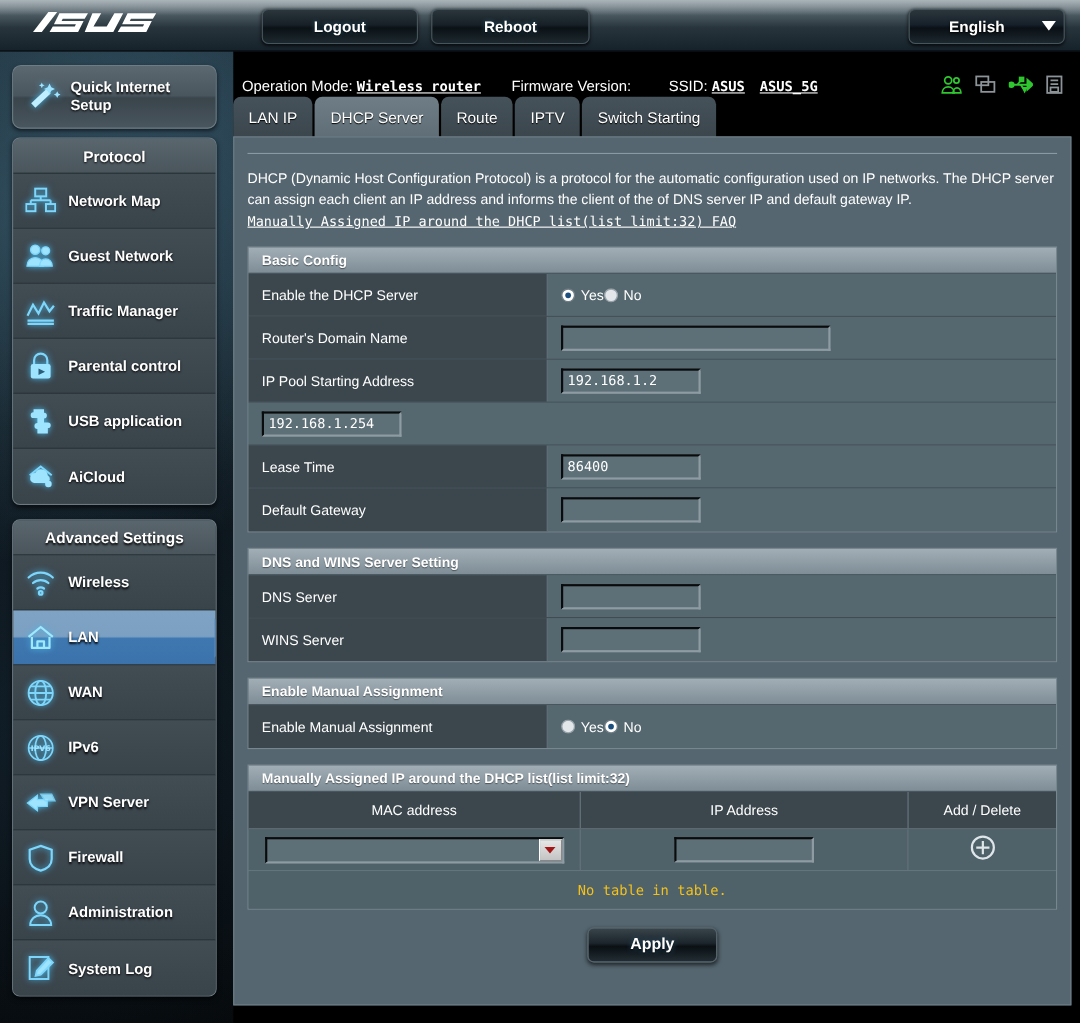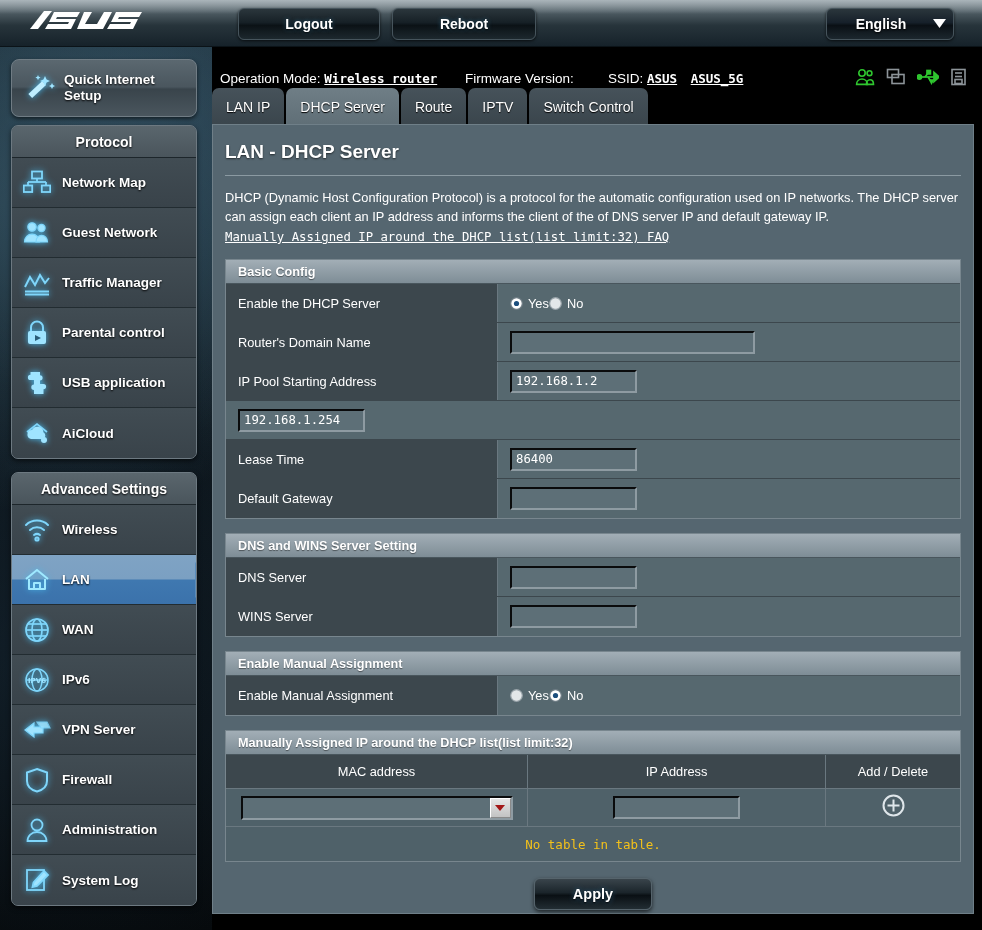--- a/index.html
+++ b/index.html
@@ -36,21 +36,21 @@
     border:1px solid #46545c; border-radius:6px;
     color:#ffffff; font-weight:bold; font-size:14px;
     display:flex; align-items:center; justify-content:center;
     text-shadow: 0 1px 2px #000, 0 0 4px #2d5f7a;
     box-shadow: 0 1px 3px rgba(0,0,0,.7);
     cursor:pointer;
   }
   #btn-logout { left:238px; width:142px; }
   #btn-reboot { left:392px; width:144px; }
   #lang-select {
-    position:absolute; left:826px; top:8px; width:128px; height:32px;
+    position:absolute; left:826px; top:8px; width:142px; height:32px;
     background: linear-gradient(180deg,#2b363c 0%, #16202a 45%, #0a1015 55%, #1c272e 100%);
     border:1px solid #46545c; border-radius:6px;
     display:flex; align-items:center; cursor:pointer;
     box-shadow: 0 1px 3px rgba(0,0,0,.7);
   }
   #lang-label {
     flex:1; text-align:center; color:#fff; font-weight:bold; font-size:14px;
     text-shadow:0 1px 2px #000; padding-left:10px;
   }
   #lang-arrow {
@@ -558,28 +558,27 @@
       <div class="tab active">
           <span>DHCP Server</span>
         </div>
       <div class="tab">
           <span>Route</span>
         </div>
       <div class="tab">
           <span>IPTV</span>
         </div>
       <div class="tab">
-          <span>Switch Control</span>
+          <span>Switch Starting</span>
         </div>
     </div>
 
     <div id="panel">
       <div id="panel-inner">
 
-        <div id="page-title">LAN - DHCP Server</div>
         <div id="title-rule"></div>
         <div class="desc">DHCP (Dynamic Host Configuration Protocol) is a protocol for the automatic configuration used on IP networks. The DHCP server can assign each client an IP address and informs the client of the of DNS server IP and default gateway IP.</div>
         <div style="padding-left:2px;">
           <span id="faq-link">Manually Assigned IP around the DHCP list(list limit:32) FAQ</span>
         </div>
 
         <div class="section">
           <div class="section-head">Basic Config</div>
 
           <div class="row">

